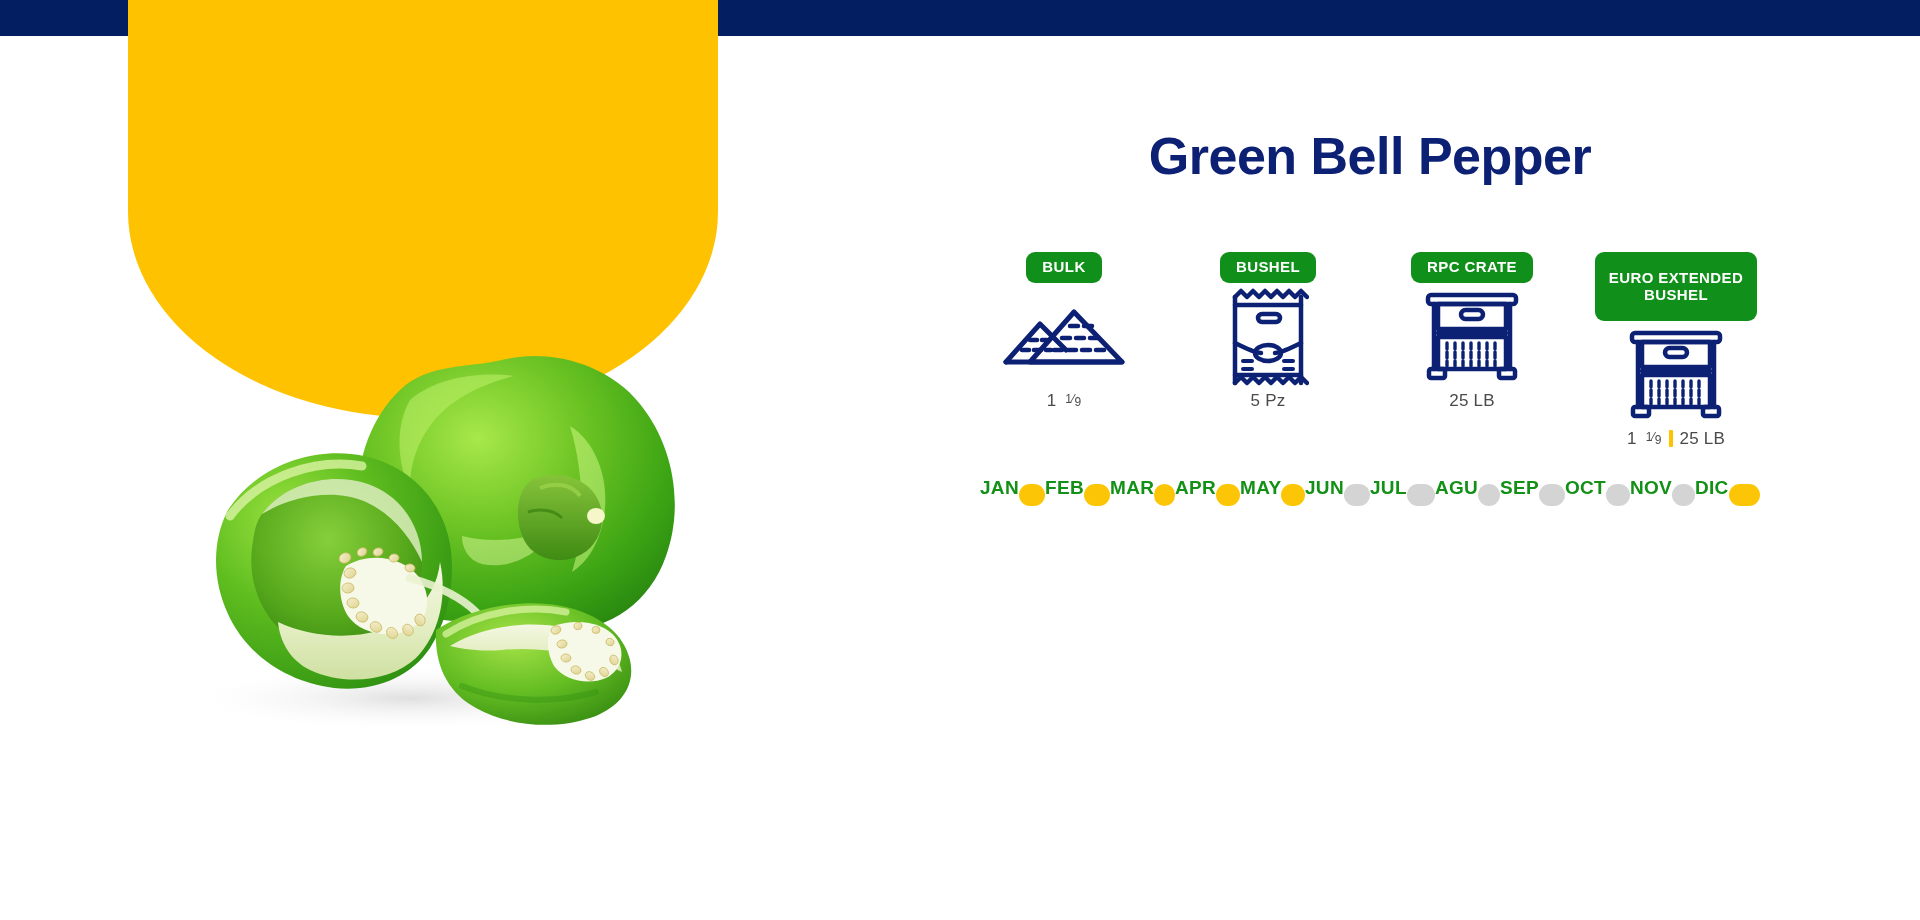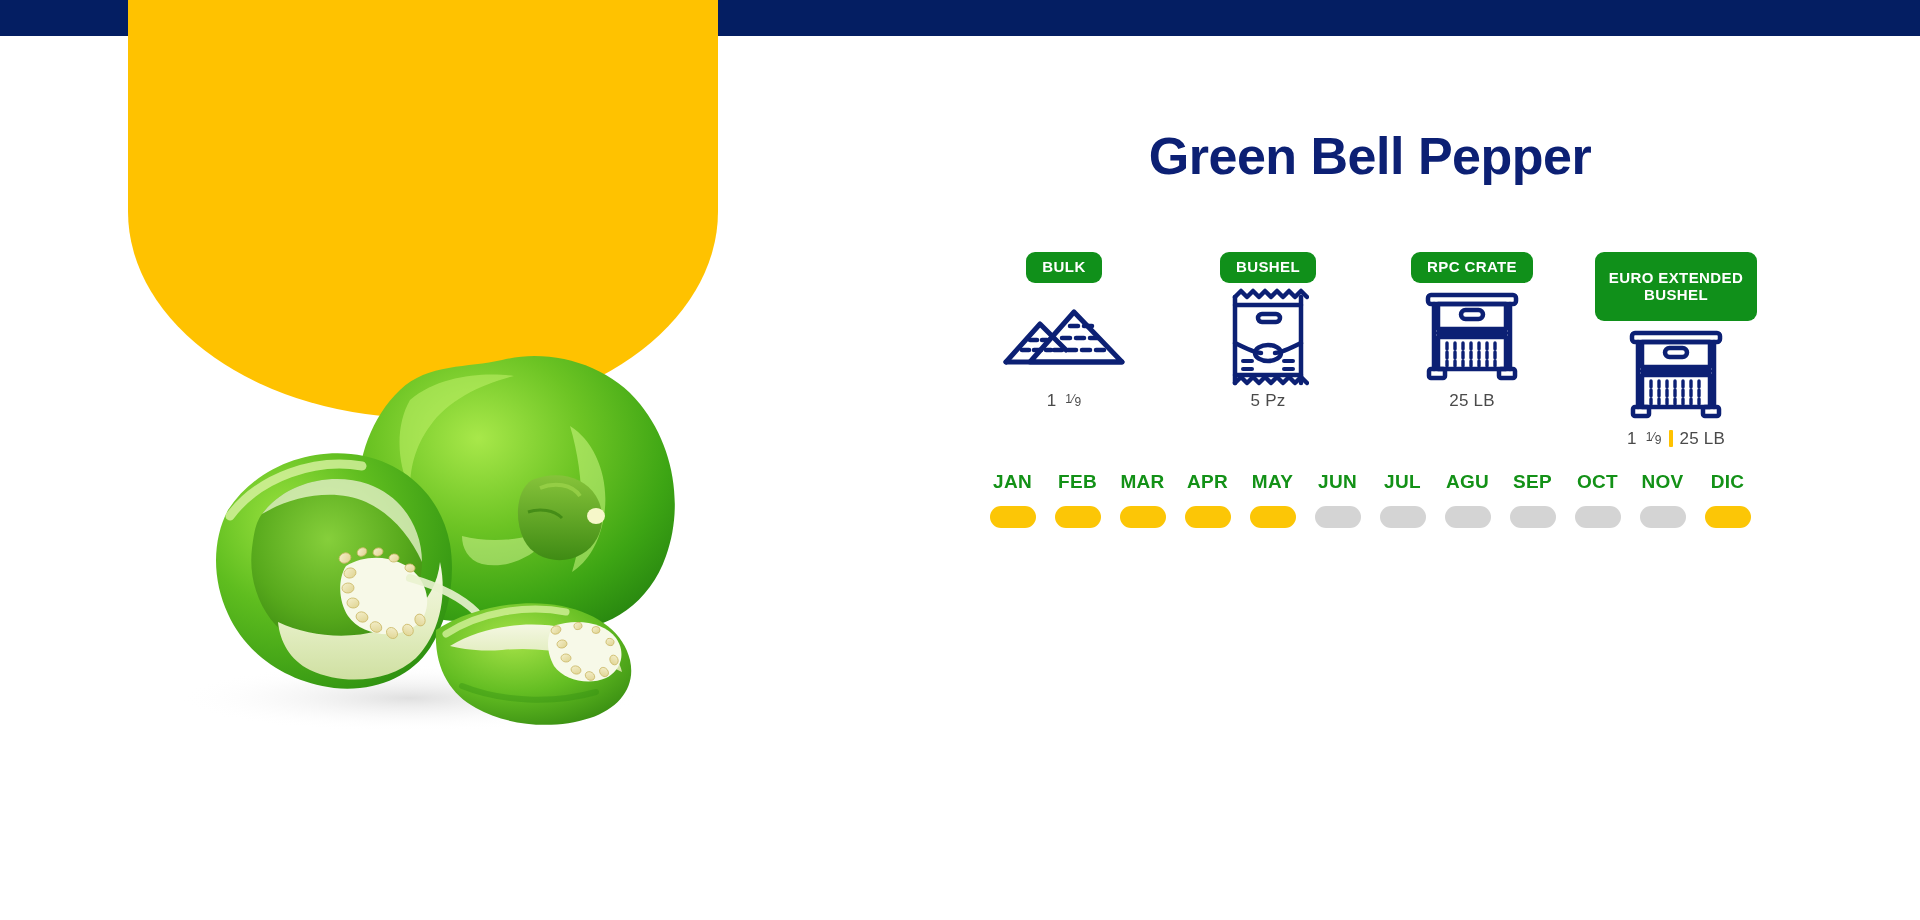--- a/index.html
+++ b/index.html
@@ -146,21 +146,21 @@
   }
   .months {
     display: flex;
     justify-content: center;
     gap: 0px;
     margin-top: 22px;
   }
   .month {
     width: 65px;
     display: flex;
-    flex-direction: column;
+    flex-direction: row;
     align-items: center;
   }
   .month-label {
     color: #139117;
     font-size: 19px;
     font-weight: bold;
     letter-spacing: 0.3px;
   }
   .month-pill {
     margin-top: 13px;

